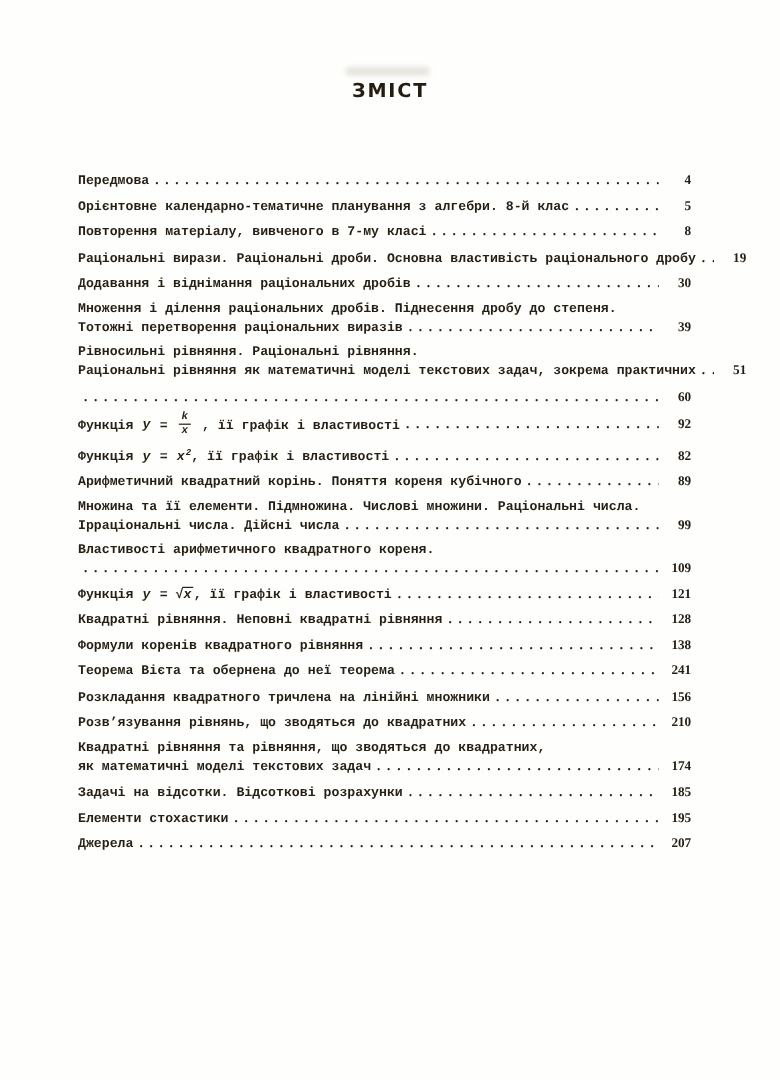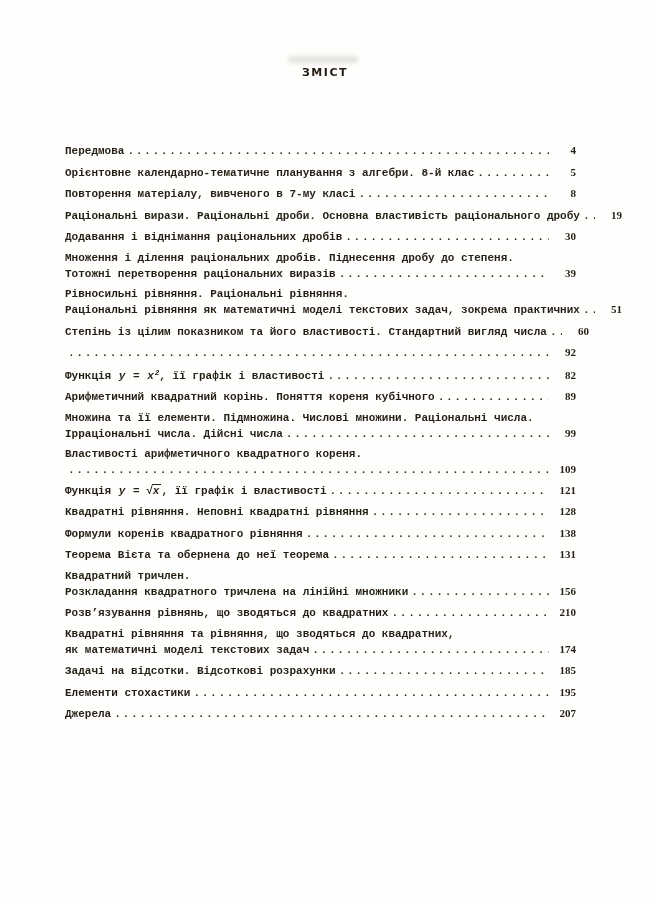--- a/index.html
+++ b/index.html
@@ -10,21 +10,21 @@
     font-family:"Liberation Serif",serif;font-weight:bold;
   }
   .bleed-artifact{
     position:absolute;top:56px;left:288px;width:70px;height:7px;
     background:#c7c2b6;opacity:.45;filter:blur(2px);border-radius:3px;
   }
   .toc-title{
     position:absolute;top:66px;left:0;width:100%;margin:0;
     text-align:center;
     font-family:"DejaVu Sans",sans-serif;font-weight:bold;
-    font-size:11px;letter-spacing:1.5px;color:#241d12;
+    font-size:16px;letter-spacing:1.5px;color:#241d12;
   }
   .toc{
     position:absolute;top:143px;left:65px;width:511px;
   }
   .entry{margin-bottom:5.5px;}
   .line{
     display:flex;align-items:baseline;
     font-size:11px;line-height:15px;white-space:nowrap;
   }
   .txt{flex-shrink:0;font-family:Liberation Mono, monospace;}
@@ -107,27 +107,30 @@
           <span class="txt">Рівносильні рівняння. Раціональні рівняння.</span>
         </div>
         <div class="line">
           <span class="txt">Раціональні рівняння як математичні моделі текстових задач, зокрема практичних</span>
           <span class="leader">..........................................................................................</span>
           <span class="pagenum">51</span>
         </div>
       </div>
       <div class="entry">
         <div class="line">
-          <span class="txt">Степінь із цілим показником та його властивості. Стандартний вигляд числа</span>
           <span class="leader">..........................................................................................</span>
           <span class="pagenum">60</span>
         </div>
       </div>
       <div class="entry">
         <div class="line">
+          <span class="txt">Функція <span class="mvar">y</span> = <span class="frac">
+              <span class="fn">k</span>
+              <span class="fd">x</span>
+            </span> , її графік і властивості</span>
           <span class="leader">..........................................................................................</span>
           <span class="pagenum">92</span>
         </div>
       </div>
       <div class="entry">
         <div class="line">
           <span class="txt">Функція <span class="mvar">y</span> = <span class="mvar">x</span><span class="msup">2</span>, її графік і властивості</span>
           <span class="leader">..........................................................................................</span>
           <span class="pagenum">82</span>
         </div>
@@ -176,27 +179,24 @@
         <div class="line">
           <span class="txt">Формули коренів квадратного рівняння</span>
           <span class="leader">..........................................................................................</span>
           <span class="pagenum">138</span>
         </div>
       </div>
       <div class="entry">
         <div class="line">
           <span class="txt">Теорема Вієта та обернена до неї теорема</span>
           <span class="leader">..........................................................................................</span>
-          <span class="pagenum">131</span>
-        </div>
-      </div>
-      <div class="entry">
-        <div class="line">
-          <span class="txt">Квадратний тричлен.</span>
-        </div>
+          <span class="pagenum">241</span>
+        </div>
+      </div>
+      <div class="entry">
         <div class="line">
           <span class="txt">Розкладання квадратного тричлена на лінійні множники</span>
           <span class="leader">..........................................................................................</span>
           <span class="pagenum">156</span>
         </div>
       </div>
       <div class="entry">
         <div class="line">
           <span class="txt">Розв’язування рівнянь, що зводяться до квадратних</span>
           <span class="leader">..........................................................................................</span>

